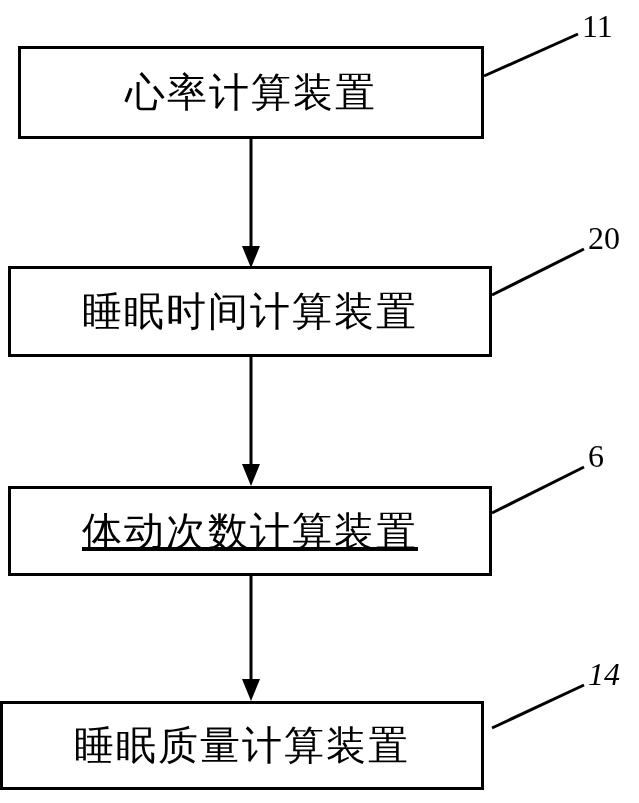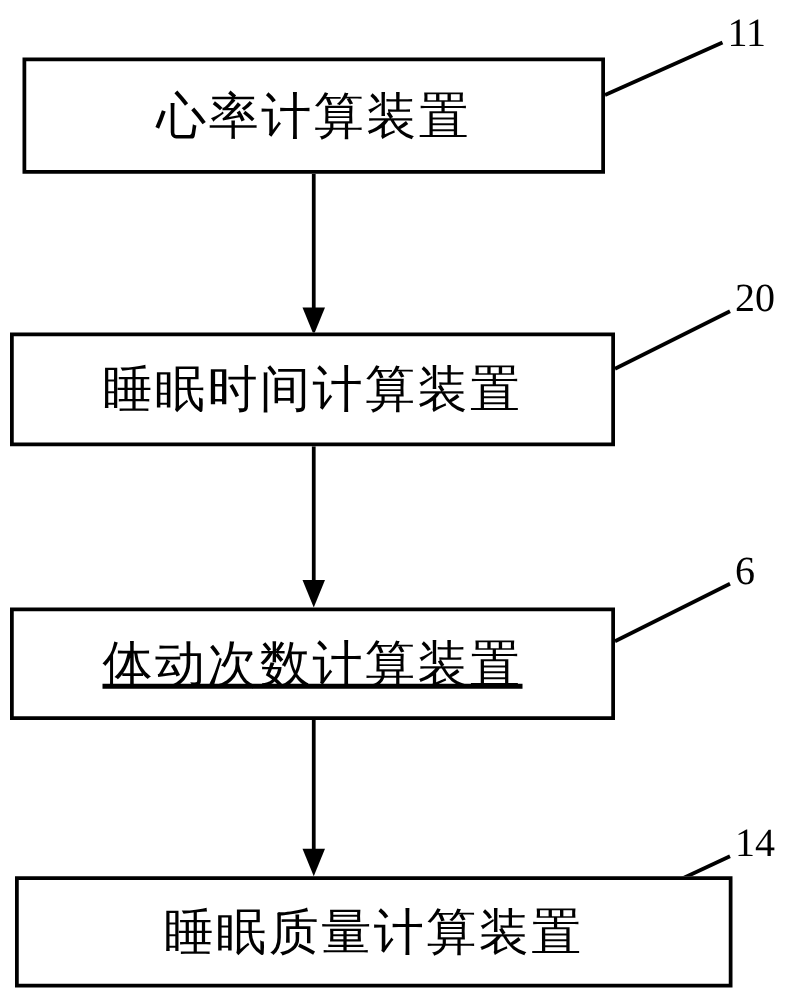--- a/index.html
+++ b/index.html
@@ -77,22 +77,22 @@
   </div>
 
   <div class="flow-box" style="left:18px; top:46px; width:466px; height:93px;">
     <span class="box-label">心率计算装置</span>
   </div>
 
   <div class="flow-box" style="left:8px; top:486px; width:484px; height:90px;text-decoration:underline;">
     <span class="box-label">体动次数计算装置</span>
   </div>
 
-  <div class="flow-box" style="left:12px; top:701px; width:574px; height:89px;">
+  <div class="flow-box" style="left:0; top:701px; width:484px; height:89px;">
     <span class="box-label">睡眠质量计算装置</span>
   </div>
 
   <div class="ref-label" style="left:582px; top:10px;">11</div>
   <div class="ref-label" style="left:588px; top:222px;">20</div>
   <div class="ref-label" style="left:588px; top:440px;">6</div>
-  <div class="ref-label" style="left:588px; top:658px;">14</div>
+  <div class="ref-label" style="left:588px; top:658px;font-style:italic;">14</div>
 
 </div>
 
 </body></html>

